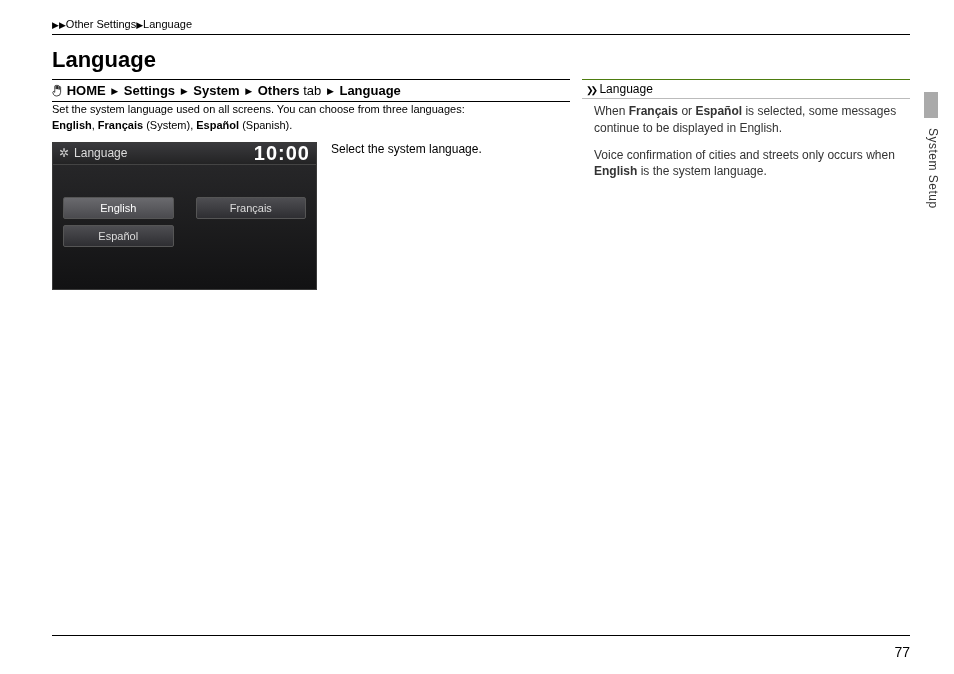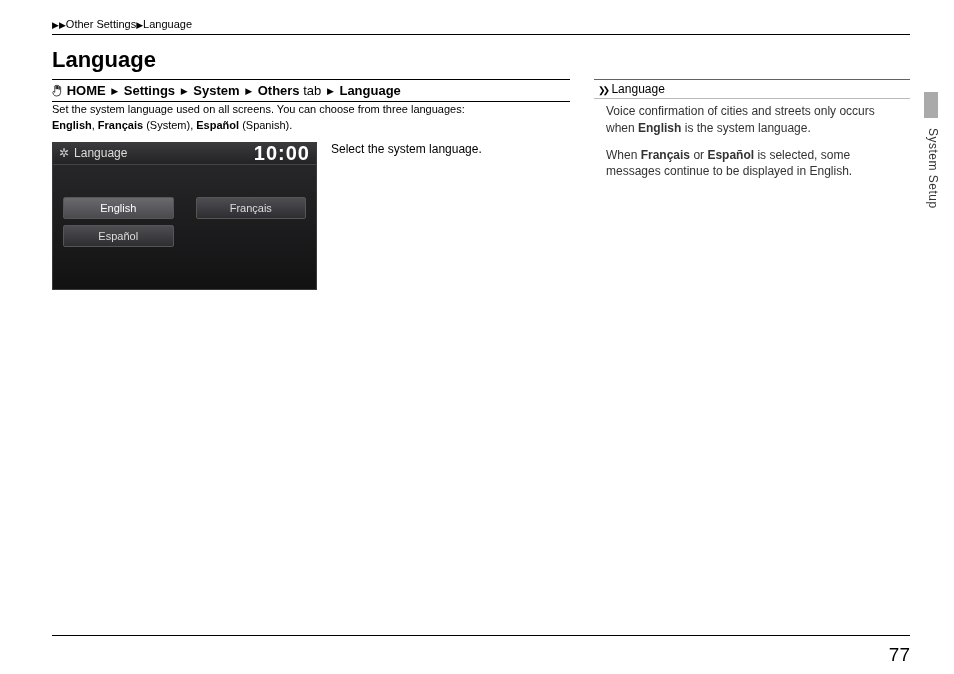--- a/index.html
+++ b/index.html
@@ -28,21 +28,21 @@
       border-top: 1px solid #000;
       margin-bottom: 12px;
     }
     .page-title {
       font-size: 22px;
       font-weight: bold;
       margin-bottom: 6px;
     }
     .columns {
       display: flex;
-      gap: 12px;
+      gap: 0;
     }
     .col-left {
       width: 530px;
       padding-right: 12px;
     }
     .col-right {
       flex: 1;
       position: relative;
     }
     .nav-path {
@@ -179,22 +179,22 @@
       position: absolute;
       left: 52px;
       right: 44px;
       bottom: 38px;
       border: none;
       border-top: 1px solid #000;
     }
     .page-number {
       position: absolute;
       right: 44px;
-      bottom: 8px;
-      font-size: 19px;
+      bottom: 14px;
+      font-size: 14px;
       text-align: center;
     }
     .bold { font-weight: bold; }
   </style>
 </head>
 <body>
 
 <div class="header-breadcrumb">
   <span class="bc-arrow">▶▶</span><span>Other Settings</span><span class="bc-arrow">▶</span><span>Language</span>
 </div>
@@ -246,25 +246,25 @@
   </div>
 
   <div class="col-right">
     <div class="sidebar-section">
       <div class="sidebar-heading">
         <span class="sidebar-icon">❯❯</span>
         <span>Language</span>
       </div>
       <div class="sidebar-body">
         <p>
+          <span>When </span><span class="bold">Français</span><span> or </span><span class="bold">Español</span><span> is selected, some messages continue to be displayed in English.</span>
+        </p>
+        <p>
           <span>Voice confirmation of cities and streets only occurs when </span><span class="bold">English</span><span> is the system language.</span>
         </p>
-        <p>
-          <span>When </span><span class="bold">Français</span><span> or </span><span class="bold">Español</span><span> is selected, some messages continue to be displayed in English.</span>
-        </p>
       </div>
     </div>
   </div>
 </div>
 
 <div class="vertical-tab"></div>
 <div class="vertical-label">System Setup</div>
 
 <hr class="footer-divider">
 <div class="page-number">77</div>

